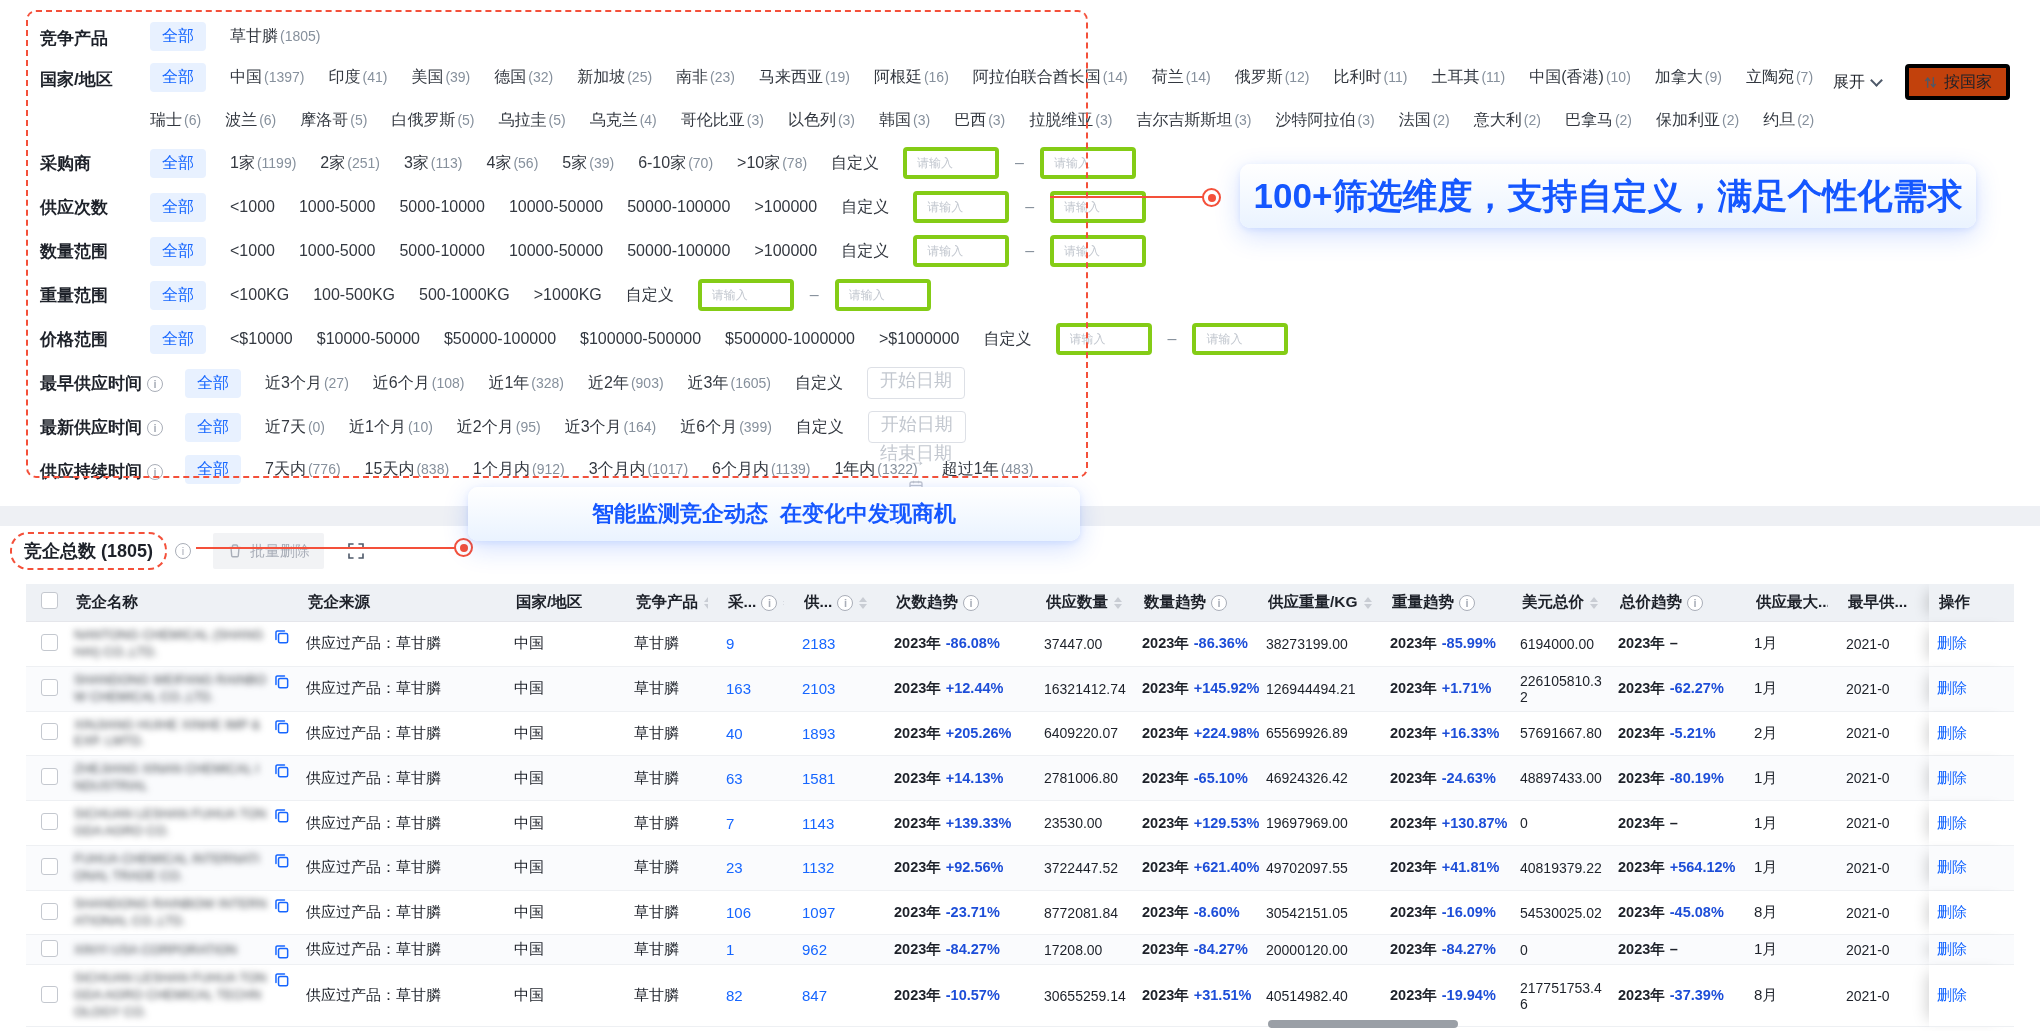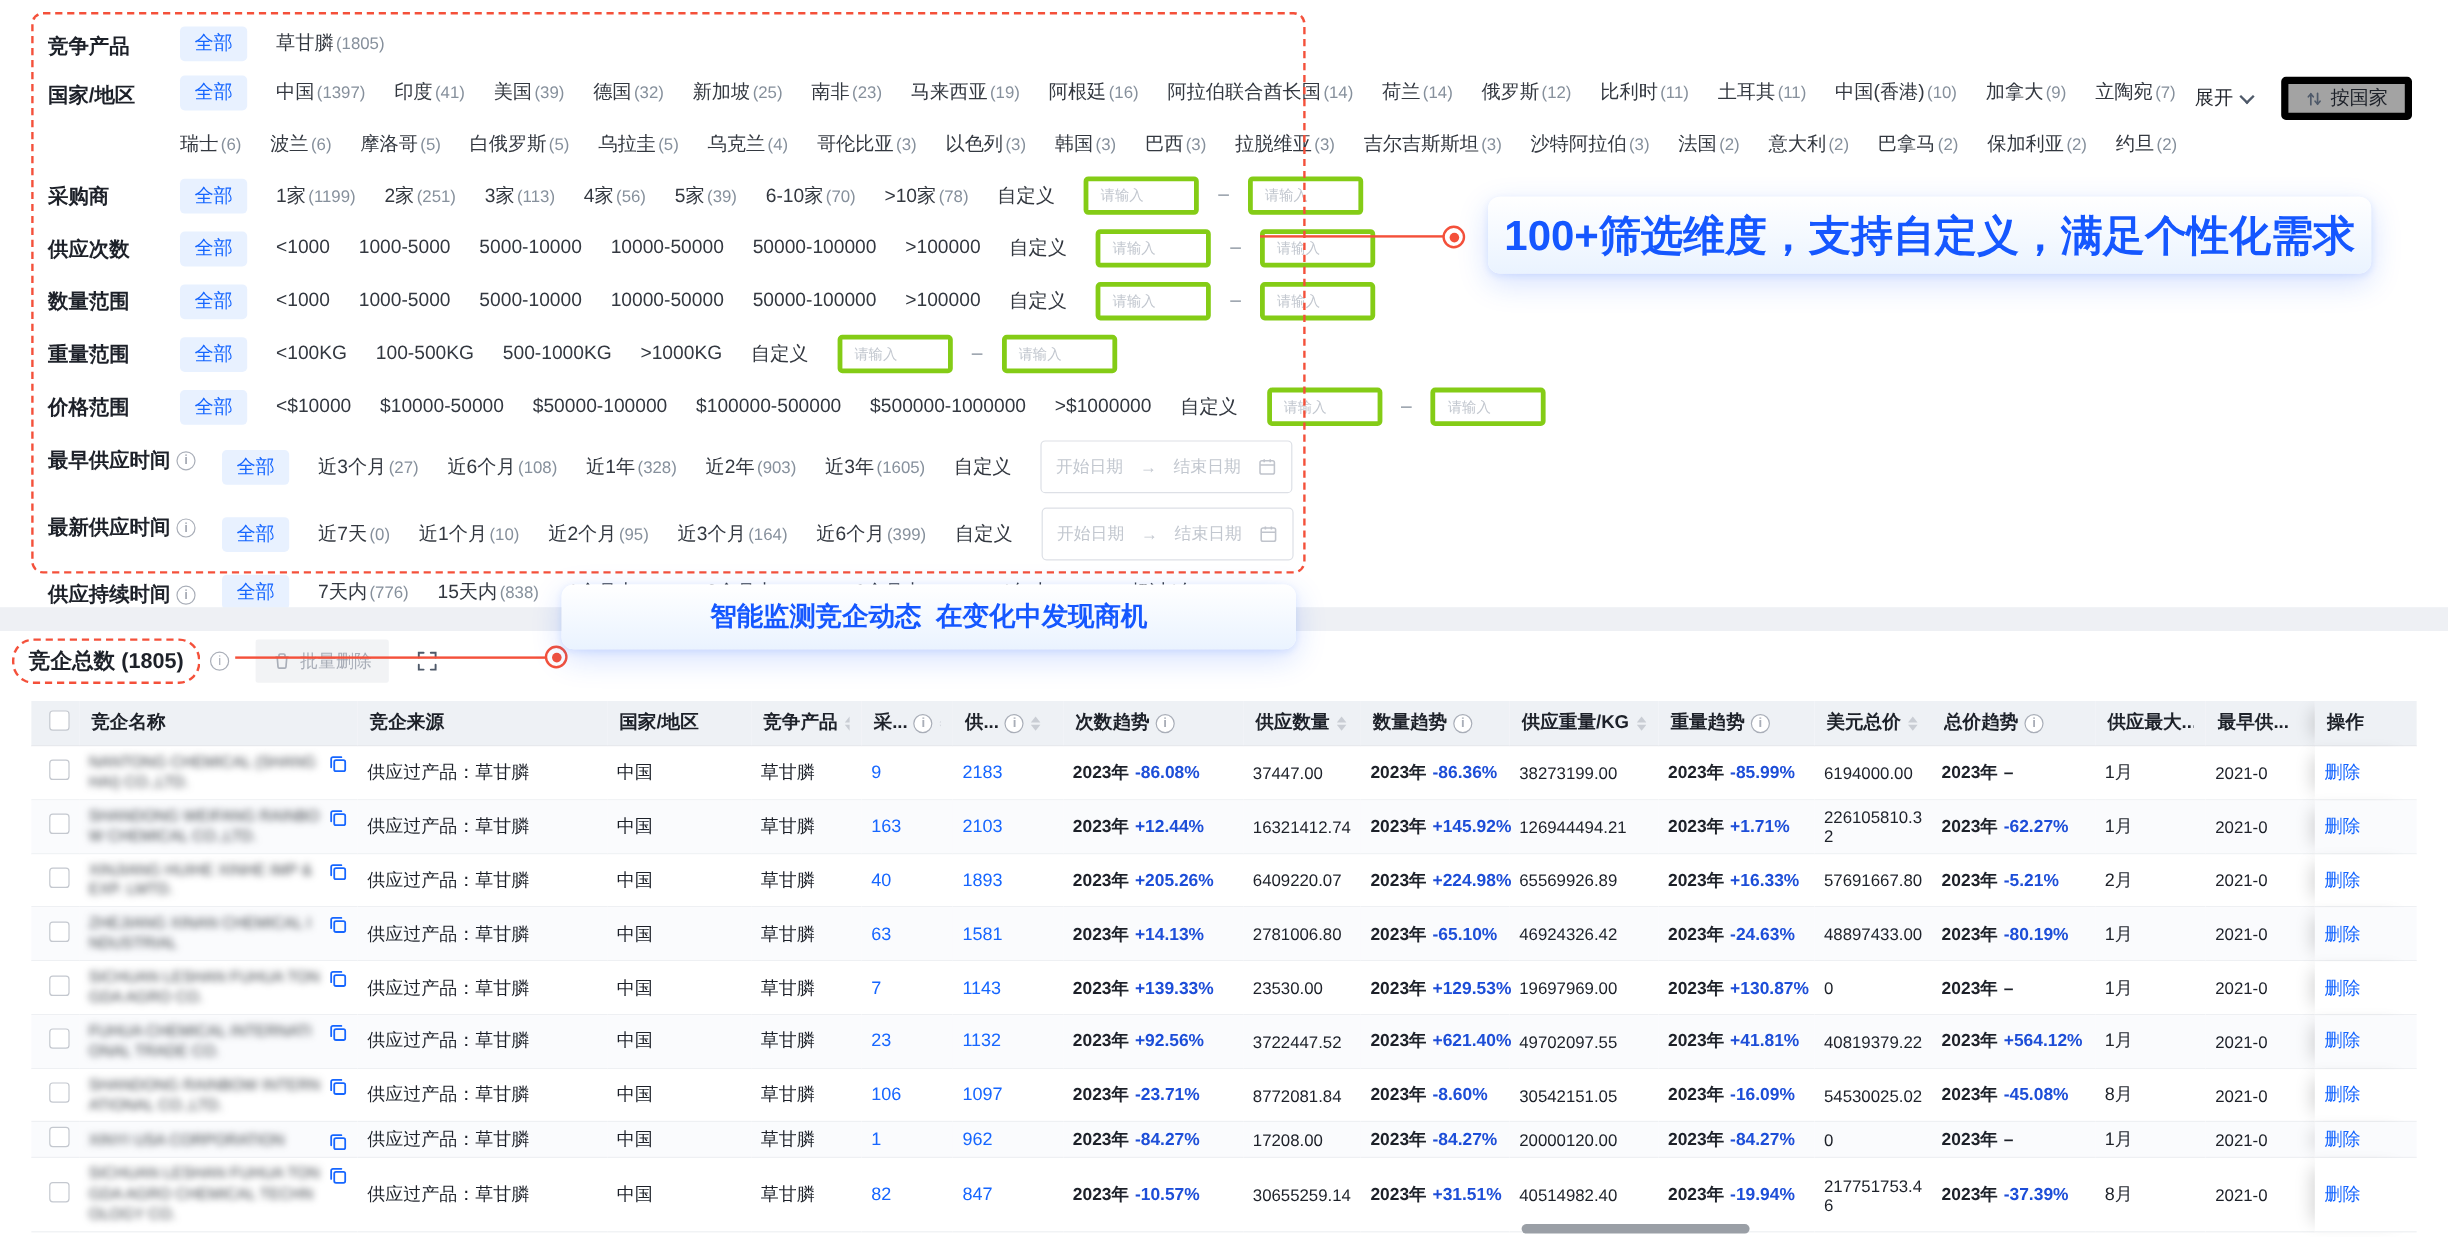--- a/index.html
+++ b/index.html
@@ -12,28 +12,28 @@
 .filter-inner{position:absolute;left:40px;top:22px;width:1800px;}
 .f-row{display:flex;align-items:flex-start;margin-bottom:12px;}
 .f-label{min-width:88px;margin-right:22px;padding-top:5px;font-size:17px;font-weight:bold;white-space:nowrap;display:flex;align-items:center;gap:5px;}
 .f-chips{display:flex;flex-wrap:wrap;align-items:center;column-gap:24px;row-gap:14px;flex:1;font-size:16px;}
 .chip{cursor:pointer;white-space:nowrap;color:#333840;padding:4px 0;}
 .chip-active{background:#e8f1ff;color:#1666ff;padding:4px 12px;border-radius:4px;}
 .chip-n{color:#86909c;font-size:14px;margin-left:2px;}
 .f-input{width:96px;height:32px;border:4px solid #84cc16;border-radius:4px;padding:0 10px;font-size:12px;color:#1d2129;background:#fff;font-family:inherit;}
 .f-input::placeholder{color:#c2c7cf;}
 .f-dash{color:#86909c;margin:0 -8px;}
-.date-box{display:flex;align-items:center;gap:14px;height:44px;border:1px solid #dde0e6;border-radius:4px;padding:0 12px;color:#c2c7cf;font-size:14px;cursor:pointer;background:#fff;}
+.date-box{display:flex;align-items:center;gap:14px;height:32px;border:1px solid #dde0e6;border-radius:4px;padding:0 12px;color:#c2c7cf;font-size:18px;cursor:pointer;background:#fff;flex-direction:column;}
 .d-arrow{color:#c2c7cf;}
 .d-cal{display:flex;}
 .info-icon{display:inline-flex;align-items:center;justify-content:center;width:16px;height:16px;border:1px solid #a9aeb8;border-radius:50%;color:#a9aeb8;font-size:11px;font-style:normal;flex:none;background:#fff;}
 .top-right{position:absolute;top:64px;right:30px;display:flex;align-items:center;gap:24px;z-index:9;}
 .expand-btn{display:flex;align-items:center;gap:7px;font-size:16px;color:#1d2129;cursor:pointer;}
 .chev{width:9px;height:9px;border-right:2px solid #4e5969;border-bottom:2px solid #4e5969;transform:rotate(45deg);margin-top:-4px;}
-.by-country{display:flex;align-items:center;gap:6px;height:36px;padding:0 14px;background:#a3a3a3;border:6px solid #000000;border-radius:4px;font-size:16px;color:#1d2129;cursor:pointer;font-family:inherit;}
+.by-country{display:flex;align-items:center;gap:6px;height:36px;padding:0 14px;background:#c2410c;border:4px solid #000000;border-radius:4px;font-size:16px;color:#1d2129;cursor:pointer;font-family:inherit;}
 
 
 .ann-pill{position:absolute;z-index:12;display:flex;align-items:center;justify-content:center;background:linear-gradient(180deg,#ffffff,#eaf3ff);border-radius:10px;box-shadow:0 8px 26px rgba(21,87,255,.18),0 2px 6px rgba(21,87,255,.10);color:#1557ff;font-weight:bold;white-space:pre;}
 .ann1{left:1240px;top:164px;width:736px;height:64px;font-size:35px;}
 .ann2{left:468px;top:487px;width:612px;height:54px;font-size:22px;}
 .ann-line{position:absolute;height:2px;background:#f4503a;z-index:10;}
 .line1{left:1050px;top:196px;width:158px;}
 .line2{left:196px;top:547px;width:262px;}
 .ann-dot{position:absolute;width:19px;height:19px;border:2.5px solid #f4503a;border-radius:50%;background:#fff;z-index:11;display:flex;align-items:center;justify-content:center;}
 .ann-dot::after{content:"";width:8px;height:8px;background:#f4503a;border-radius:50%;}

